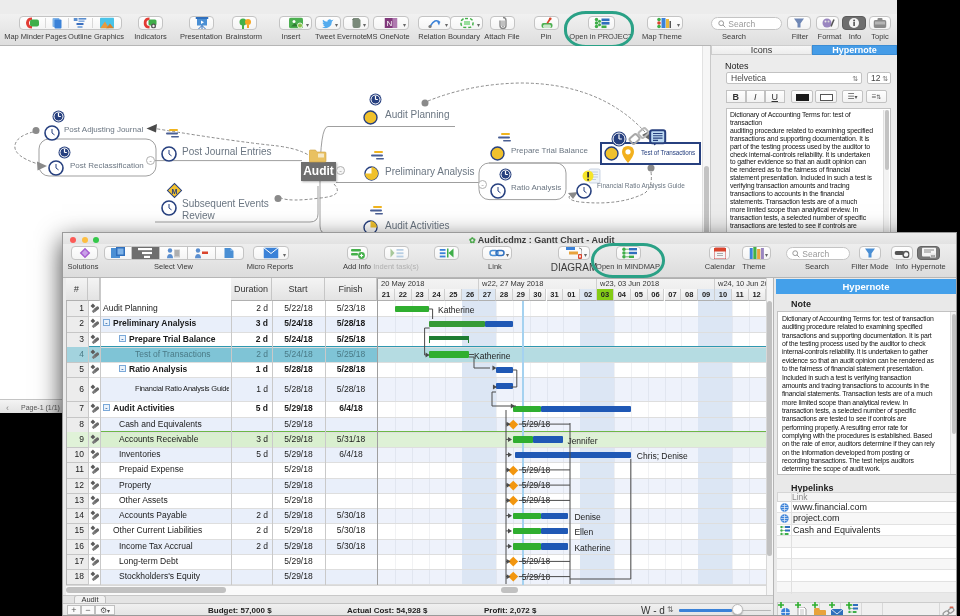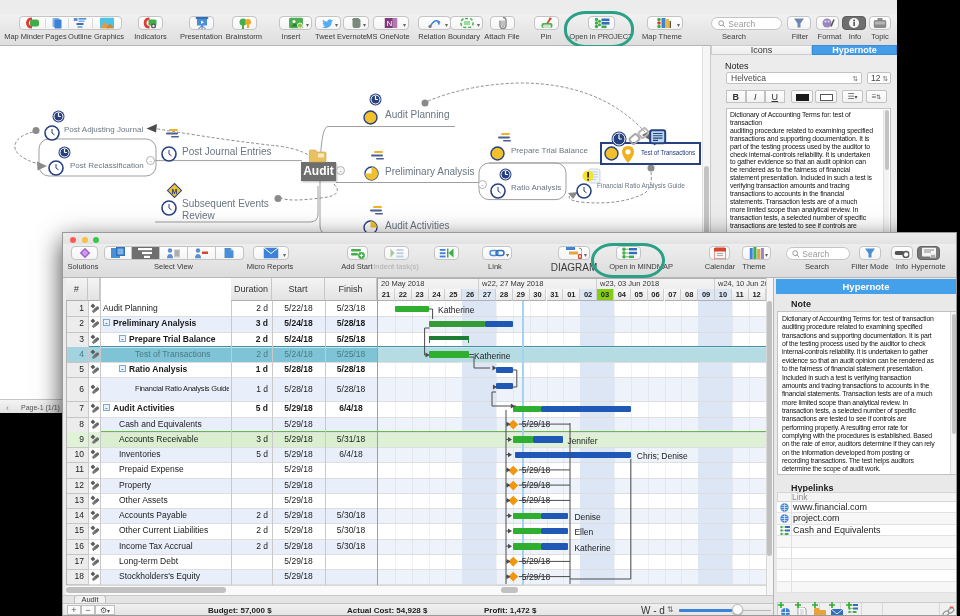--- a/index.html
+++ b/index.html
@@ -398,20 +398,21 @@
         <div style="position:absolute;left:15px;top:62px;width:165px;height:126px;background:#fff;border:1px solid #c2c2c2;font-size:6.9px;letter-spacing:-0.15px;line-height:7.9px;color:#111;padding:2px 10px 0 3px;overflow:hidden;white-space:nowrap">Dictionary of Accounting Terms for: test of<br>transaction<br>auditing procedure related to examining specified<br>transactions and supporting documentation. It is<br>part of the testing process used by the auditor to<br>check internal-controls reliability. It is undertaken<br>to gather evidence so that an audit opinion can<br>be rendered as to the fairness of financial<br>statement presentation. Included in such a test is<br>verifying transaction amounts and tracing<br>transactions to accounts in the financial<br>statements. Transaction tests are of a much<br>more limited scope than analytical review. In<br>transaction tests, a selected number of specific<br>transactions are tested to see if controls are<div style="position:absolute;right:1px;top:1px;width:6px;height:123px;background:#f3f3f3;border-left:1px solid #e0e0e0">
             <div style="position:absolute;left:1px;top:0px;width:4px;height:60px;background:#c3c3c3;border-radius:2px"></div>
           </div></div>
       </div>
     </div>
     <div id="fw">
       <div style="position:absolute;left:0;top:0;width:893px;height:11px;background:linear-gradient(#ececec,#e2e2e2)"></div>
       <div class="tl" style="left:7px;top:3.5px;background:#fc5b57"></div>
       <div class="tl" style="left:18.7px;top:3.5px;background:#fdbe41"></div>
       <div class="tl" style="left:30.299999999999997px;top:3.5px;background:#34c84a"></div>
+      <div style="position:absolute;left:406px;top:1.5px;width:240px;font-size:9px;font-weight:bold;color:#3c3c3c;white-space:nowrap"><span style="color:#4aa64a;font-size:8px">✿</span> Audit.cdmz : Gantt Chart - Audit</div>
       <div style="position:absolute;left:0;top:11px;width:893px;height:34px;background:linear-gradient(#eee,#dcdcdc);border-bottom:1px solid #b6b6b6"></div>
       <div style="position:absolute;left:8px;top:13px;width:27px;height:14px;background:linear-gradient(#fefefe,#f4f4f4);border:1px solid #c4c4c4;border-radius:4px">
         <svg width="13" height="13" viewBox="0 0 13 13" style="position:absolute;left:50%;top:50%;transform:translate(-50%,-50%)">
           <rect x="3.5" y="3.5" width="6" height="6" fill="#c9a0e8" stroke="#a85fd0" stroke-width="1.5" transform="rotate(45 6.5 6.5)"></rect>
         </svg>
       </div>
       <div style="position:absolute;left:-25px;top:28.5px;width:90px;font-size:7.5px;color:#3a3a3a;text-align:center;white-space:nowrap">Solutions</div>
       <div style="position:absolute;left:40.5px;top:13px;width:28.0px;height:14px;background:linear-gradient(#fefefe,#f4f4f4);border:1px solid #c4c4c4;border-radius:4px 0 0 4px;">
         <svg width="14" height="12" viewBox="0 0 14 12" style="position:absolute;left:50%;top:50%;transform:translate(-50%,-50%)">
           <rect x="0" y="1" width="9" height="10" fill="#4a8fd4"></rect>
@@ -457,21 +458,21 @@
       </div>
       <div style="position:absolute;left:162px;top:28.5px;width:90px;font-size:7.5px;color:#3a3a3a;text-align:center;white-space:nowrap">Micro Reports</div>
       <div style="position:absolute;left:284px;top:13px;width:21px;height:14px;background:linear-gradient(#fefefe,#f4f4f4);border:1px solid #c4c4c4;border-radius:4px">
         <svg width="14" height="12" viewBox="0 0 14 12" style="position:absolute;left:50%;top:50%;transform:translate(-50%,-50%)">
           <rect x="0" y="2" width="10" height="2.4" rx="1" fill="#43b049"></rect>
           <rect x="0" y="6" width="7" height="2.4" rx="1" fill="#43b049"></rect>
           <circle cx="10.5" cy="8.5" r="3.4" fill="#43b049"></circle>
           <path d="M10.5 6.8 V10.2 M8.8 8.5 H12.2" stroke="#fff" stroke-width="1.2"></path>
         </svg>
       </div>
-      <div style="position:absolute;left:249px;top:28.5px;width:90px;font-size:7.5px;color:#3a3a3a;text-align:center;white-space:nowrap">Add Start</div>
+      <div style="position:absolute;left:249px;top:28.5px;width:90px;font-size:7.5px;color:#3a3a3a;text-align:center;white-space:nowrap">Add Info</div>
       <div style="position:absolute;left:321px;top:13px;width:25px;height:14px;background:linear-gradient(#fefefe,#f4f4f4);border:1px solid #c4c4c4;border-radius:4px">
         <svg width="15" height="11" viewBox="0 0 15 11" style="position:absolute;left:50%;top:50%;transform:translate(-50%,-50%)">
           <path d="M1 1 L1 10 L5 5.5 Z" fill="#a8c89a"></path>
           <rect x="7" y="1.5" width="7" height="1.8" fill="#b8cfe4"></rect>
           <rect x="7" y="4.8" width="7" height="1.8" fill="#b8cfe4"></rect>
           <rect x="7" y="8.1" width="7" height="1.8" fill="#b8cfe4"></rect>
         </svg>
       </div>
       <div style="position:absolute;left:288px;top:28.5px;width:90px;font-size:7.5px;color:#b0b0b0;text-align:center;white-space:nowrap">Indent task(s)</div>
       <div style="position:absolute;left:371px;top:13px;width:25px;height:14px;background:linear-gradient(#fefefe,#f4f4f4);border:1px solid #c4c4c4;border-radius:4px">
@@ -507,21 +508,21 @@
         <svg width="16" height="12" viewBox="0 0 16 12" style="position:absolute;left:50%;top:50%;transform:translate(-50%,-50%)">
           <rect x="8" y="1" width="8" height="2.4" fill="#2f6fbd"></rect>
           <rect x="8" y="4.8" width="8" height="2.4" fill="#2f6fbd"></rect>
           <rect x="8" y="8.6" width="5" height="2.4" fill="#3fae49"></rect>
           <circle cx="3" cy="2.2" r="1.8" fill="#3fae49"></circle>
           <circle cx="3" cy="6" r="1.8" fill="#3fae49"></circle>
           <circle cx="3" cy="9.8" r="1.8" fill="#3fae49"></circle>
           <path d="M5 2.2 L8 2.2 M5 6 L8 6 M5 9.8 L8 9.8" stroke="#3fae49" stroke-width=".8"></path>
         </svg>
       </div>
-      <div style="position:absolute;left:520px;top:28.5px;width:90px;font-size:7.5px;color:#3a3a3a;text-align:right;white-space:nowrap">Open in MINDMAP</div>
+      <div style="position:absolute;left:520px;top:28.5px;width:90px;font-size:7.5px;color:#3a3a3a;text-align:center;white-space:nowrap">Open in MINDMAP</div>
       <div style="position:absolute;left:646px;top:13px;width:21px;height:14px;background:linear-gradient(#fefefe,#f4f4f4);border:1px solid #c4c4c4;border-radius:4px">
         <svg width="12" height="12" viewBox="0 0 12 12" style="position:absolute;left:50%;top:50%;transform:translate(-50%,-50%)">
           <rect x="0" y="1" width="12" height="11" rx="1.5" fill="#f5f5f5" stroke="#c44" stroke-width="1"></rect>
           <rect x="0" y="1" width="12" height="3.5" fill="#d9442c"></rect>
           <path d="M3 6.5 h6 M3 8.5 h6" stroke="#999" stroke-width=".8"></path>
         </svg>
       </div>
       <div style="position:absolute;left:612px;top:28.5px;width:90px;font-size:7.5px;color:#3a3a3a;text-align:center;white-space:nowrap">Calendar</div>
       <div style="position:absolute;left:679px;top:13px;width:29px;height:14px;background:linear-gradient(#fefefe,#f4f4f4);border:1px solid #c4c4c4;border-radius:4px">
         <svg width="15" height="12" viewBox="0 0 15 12" style="position:absolute;left:50%;top:50%;transform:translate(-50%,-50%)">
@@ -832,21 +833,21 @@
       <div class="cell" style="left:56px;top:277.125px;width:110px;color:#1a1a1a">Accounts Payable</div>
       <div class="cell" style="left:168px;top:277.125px;width:37px;text-align:right;color:#1a1a1a">2 d</div>
       <div class="cell" style="left:209px;top:277.125px;width:53px;text-align:center;color:#1a1a1a">5/29/18</div>
       <div class="cell" style="left:262px;top:277.125px;width:52px;text-align:center;color:#1a1a1a">5/30/18</div>
       <div class="cell" style="left:3px;top:292.375px;width:18px;text-align:right;color:#1a1a1a">15</div>
       <svg width="9" height="10" viewBox="0 0 9 10" style="position:absolute;left:26.5px;top:292.375px">
         <rect x="1.2" y="1.2" width="3.4" height="3.4" fill="#5a5a5a" transform="rotate(45 2.9 2.9)"></rect>
         <rect x="3.6" y="4.2" width="5.6" height="3.2" rx="1" fill="#6a6a6a" transform="rotate(-38 6.4 5.8)"></rect>
         <rect x="2.2" y="6.8" width="3.4" height="2.6" fill="#7a7a7a" transform="rotate(-38 3.9 8.1)"></rect>
       </svg>
-      <div class="cell" style="left:56px;top:292.375px;width:110px;color:#1a1a1a">Other Current Liabilities</div>
+      <div class="cell" style="left:50px;top:292.375px;width:110px;color:#1a1a1a">Other Current Liabilities</div>
       <div class="cell" style="left:168px;top:292.375px;width:37px;text-align:right;color:#1a1a1a">2 d</div>
       <div class="cell" style="left:209px;top:292.375px;width:53px;text-align:center;color:#1a1a1a">5/29/18</div>
       <div class="cell" style="left:262px;top:292.375px;width:52px;text-align:center;color:#1a1a1a">5/30/18</div>
       <div class="cell" style="left:3px;top:307.625px;width:18px;text-align:right;color:#1a1a1a">16</div>
       <svg width="9" height="10" viewBox="0 0 9 10" style="position:absolute;left:26.5px;top:307.625px">
         <rect x="1.2" y="1.2" width="3.4" height="3.4" fill="#5a5a5a" transform="rotate(45 2.9 2.9)"></rect>
         <rect x="3.6" y="4.2" width="5.6" height="3.2" rx="1" fill="#6a6a6a" transform="rotate(-38 6.4 5.8)"></rect>
         <rect x="2.2" y="6.8" width="3.4" height="2.6" fill="#7a7a7a" transform="rotate(-38 3.9 8.1)"></rect>
       </svg>
       <div class="cell" style="left:56px;top:307.625px;width:110px;color:#1a1a1a">Income Tax  Accrual</div>
@@ -962,21 +963,21 @@
       <div style="position:absolute;left:703px;top:45px;width:7px;height:317px;background:#f5f5f5;border-left:1px solid #d8d8d8"></div>
       <div style="position:absolute;left:704px;top:68px;width:5px;height:255px;background:#c1c1c1;border-radius:2.5px"></div>
       <div style="position:absolute;left:0px;top:362px;width:710px;height:8px;background:#e4e4e4;border-top:1px solid #c8c8c8"></div>
       <div style="position:absolute;left:11px;top:362px;width:32px;height:8.5px;background:#f1f1f1;border:1px solid #c0c0c0;border-bottom:none;border-radius:3px 3px 0 0;font-size:7.5px;color:#333;text-align:center;line-height:8px">Audit</div>
       <div style="position:absolute;left:0px;top:370px;width:893px;height:13px;background:linear-gradient(#f0f0f0,#e4e4e4);border-top:1px solid #c4c4c4"></div>
       <div style="position:absolute;left:4px;top:372px;width:14px;height:10px;border:1px solid #c0c0c0;background:#fafafa;font-size:9px;color:#555;text-align:center;line-height:9px">+</div>
       <div style="position:absolute;left:18px;top:372px;width:14px;height:10px;border:1px solid #c0c0c0;background:#fafafa;font-size:9px;color:#555;text-align:center;line-height:9px">−</div>
       <div style="position:absolute;left:32px;top:372px;width:20px;height:10px;border:1px solid #c0c0c0;background:#fafafa;font-size:8px;color:#555;text-align:center;line-height:9px">⚙<span style="font-size:6px">▾</span></div>
       <div style="position:absolute;left:145px;top:372.5px;font-size:8px;font-weight:bold;color:#222">Budget: 57,000 $</div>
       <div style="position:absolute;left:284px;top:372.5px;font-size:8px;font-weight:bold;color:#222">Actual Cost: 54,928 $</div>
-      <div style="position:absolute;left:421px;top:372.5px;font-size:8px;font-weight:bold;color:#222">Profit: 1,472 $</div>
+      <div style="position:absolute;left:421px;top:372.5px;font-size:8px;font-weight:bold;color:#222">Profit: 2,072 $</div>
       <div style="position:absolute;left:578px;top:372px;font-size:10px;color:#333">W - d</div>
       <div style="position:absolute;left:604px;top:372px;font-size:8px;color:#666">⇅</div>
       <div style="position:absolute;left:616px;top:376px;width:53px;height:2.5px;background:#3b82d8;border-radius:1px"></div>
       <div style="position:absolute;left:669px;top:376.5px;width:39px;height:1.8px;background:#b8b8b8;border-radius:1px"></div>
       <div style="position:absolute;left:669px;top:371px;width:11px;height:11px;background:#fdfdfd;border:1px solid #bbb;border-radius:50%;box-shadow:0 1px 1.5px rgba(0,0,0,.25)"></div>
       <div style="position:absolute;left:710px;top:45px;width:185px;height:339px;background:#e9e9e9;border-left:1px solid #b5b5b5"></div>
       <div style="position:absolute;left:713px;top:46px;width:180px;height:15px;background:#44a0ea;color:#fff;font-size:9.5px;font-weight:bold;text-align:center;line-height:15px">Hypernote</div>
       <div style="position:absolute;left:728px;top:66px;font-size:9px;font-weight:bold;color:#222">Note</div>
       <div style="position:absolute;left:714px;top:78px;width:180px;height:164px;background:#fff;border:1px solid #c2c2c2;font-size:6.9px;letter-spacing:-0.2px;line-height:8.36px;color:#111;padding:3px 8px 0 4px;overflow:hidden;white-space:nowrap">Dictionary of Accounting Terms for: test of transaction<br>auditing procedure related to examining specified<br>transactions and supporting documentation. It is part<br>of the testing process used by the auditor to check<br>internal-controls reliability. It is undertaken to gather<br>evidence so that an audit opinion can be rendered as<br>to the fairness of financial statement presentation.<br>Included in such a test is verifying transaction<br>amounts and tracing transactions to accounts in the<br>financial statements. Transaction tests are of a much<br>more limited scope than analytical review. In<br>transaction tests, a selected number of specific<br>transactions are tested to see if controls are<br>performing properly. A resulting error rate for<br>complying with the procedures is established. Based<br>on the rate of error, auditors determine if they can rely<br>on the information developed from posting or<br>recording transactions. The test helps auditors<br>determine the scope of audit work.<div style="position:absolute;right:0;top:0;width:6px;height:162px;background:#f3f3f3;border-left:1px solid #e0e0e0">
           <div style="position:absolute;left:1px;top:2px;width:4px;height:120px;background:#c3c3c3;border-radius:2px"></div>

